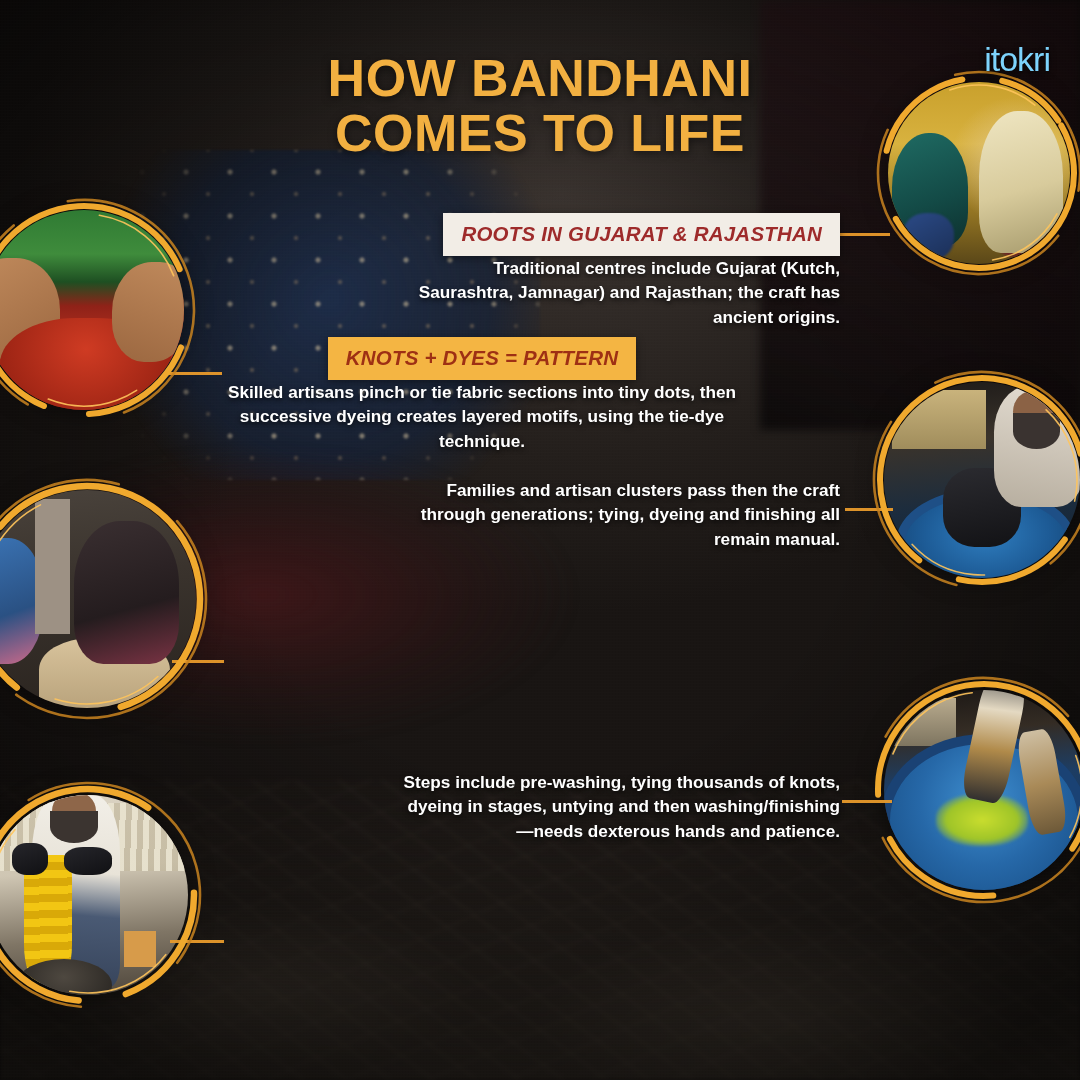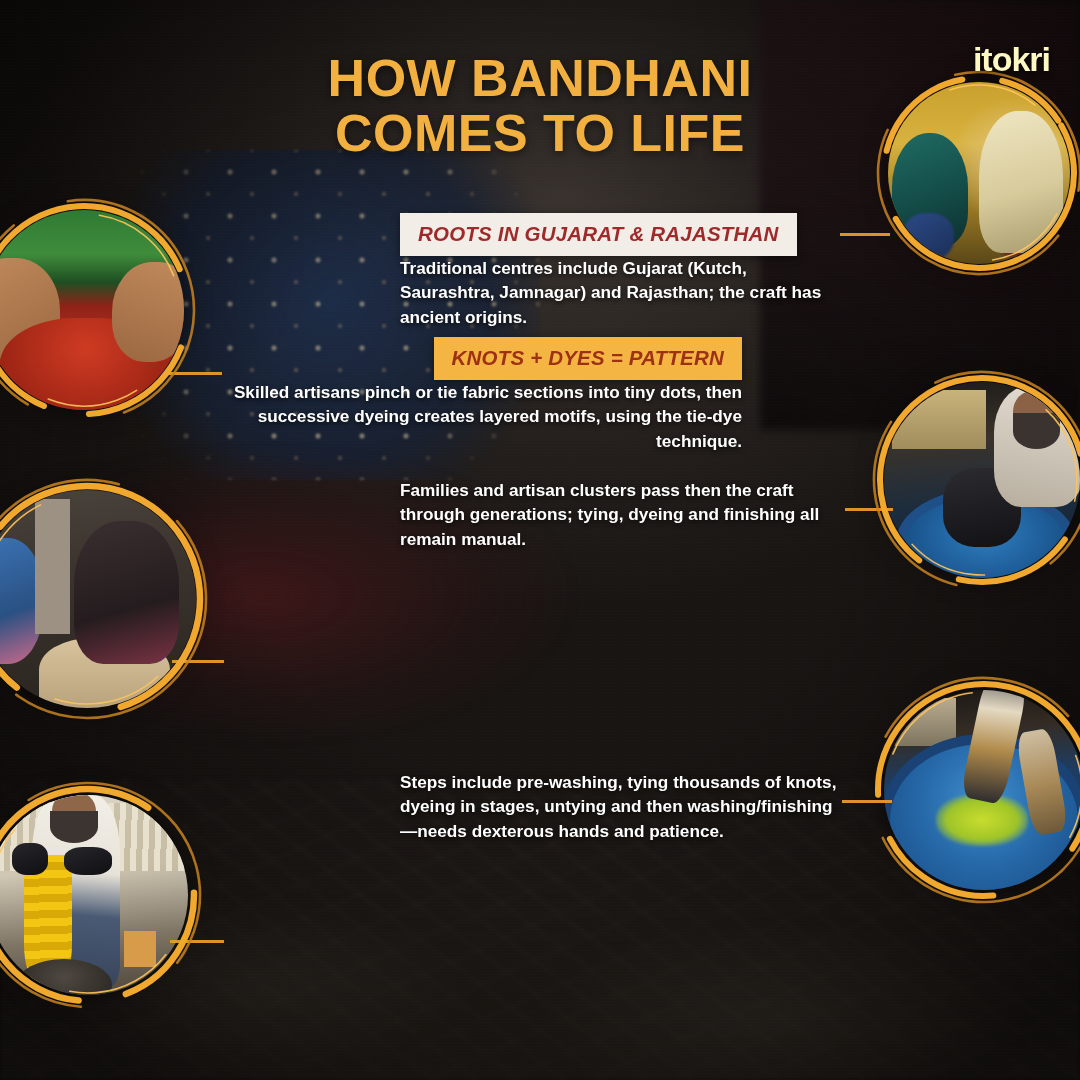--- a/index.html
+++ b/index.html
@@ -79,21 +79,21 @@
   .title{
     position:absolute;left:0;right:0;top:51px;text-align:center;
     color:#F2B041;font-size:52px;line-height:1.06;font-weight:bold;
     letter-spacing:.5px;z-index:20;
     text-shadow:0 2px 8px rgba(0,0,0,.55);
   }
   .title .l2{display:block;}
 
   .logo{
     position:absolute;right:30px;top:40px;z-index:25;
-    color:#fef9c3;font-size:34px;font-weight:bold;letter-spacing:-1px;
+    color:#7dd3fc;font-size:34px;font-weight:normal;letter-spacing:-1px;
     font-style:normal;
     text-shadow:0 2px 6px rgba(0,0,0,.7);
     margin-left:36px;
   }
 
   
   .photo{
     position:absolute;border-radius:50%;overflow:hidden;z-index:12;
     box-shadow:0 0 26px rgba(0,0,0,.55);
   }
@@ -210,22 +210,22 @@
     font-size:20.5px;font-weight:bold;font-style:italic;
     letter-spacing:.2px;white-space:nowrap;
     box-shadow:0 2px 8px rgba(0,0,0,.45);
   }
   .label.cream{background:#F2EDE6;color:#9E2B2B;}
   .label.amber{background:#F4B543;color:#9E3014;}
   .body{
     color:#FFFFFF;font-size:17.2px;font-weight:bold;line-height:1.42;
     text-shadow:0 2px 5px rgba(0,0,0,.75);
   }
-  .ta-l{text-align:right;}
-  .ta-r{text-align:left;}
+  .ta-l{text-align:center;}
+  .ta-r{text-align:right;}
 </style>
 </head>
 <body>
 
 <div id="poster">
 
   <div class="bg-layer bg-base"></div>
   <div class="bg-bandhani"></div>
   <div class="bg-maroon"></div>
   <div class="bg-rightdark"></div>

